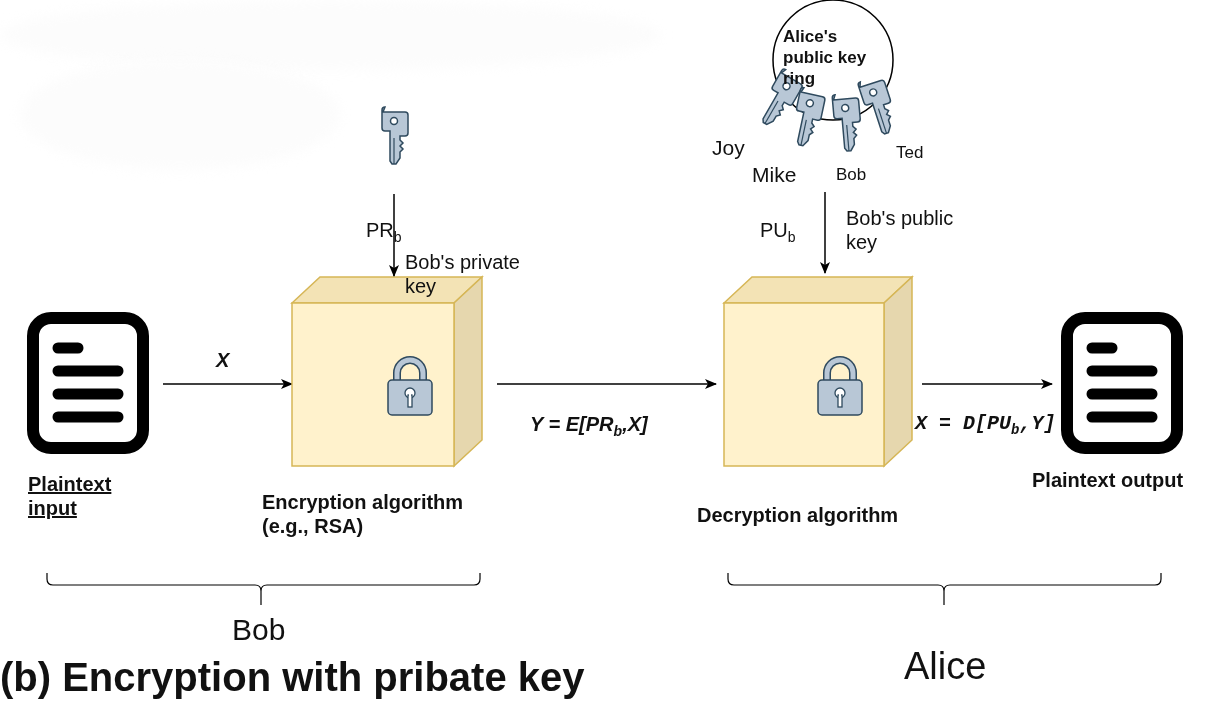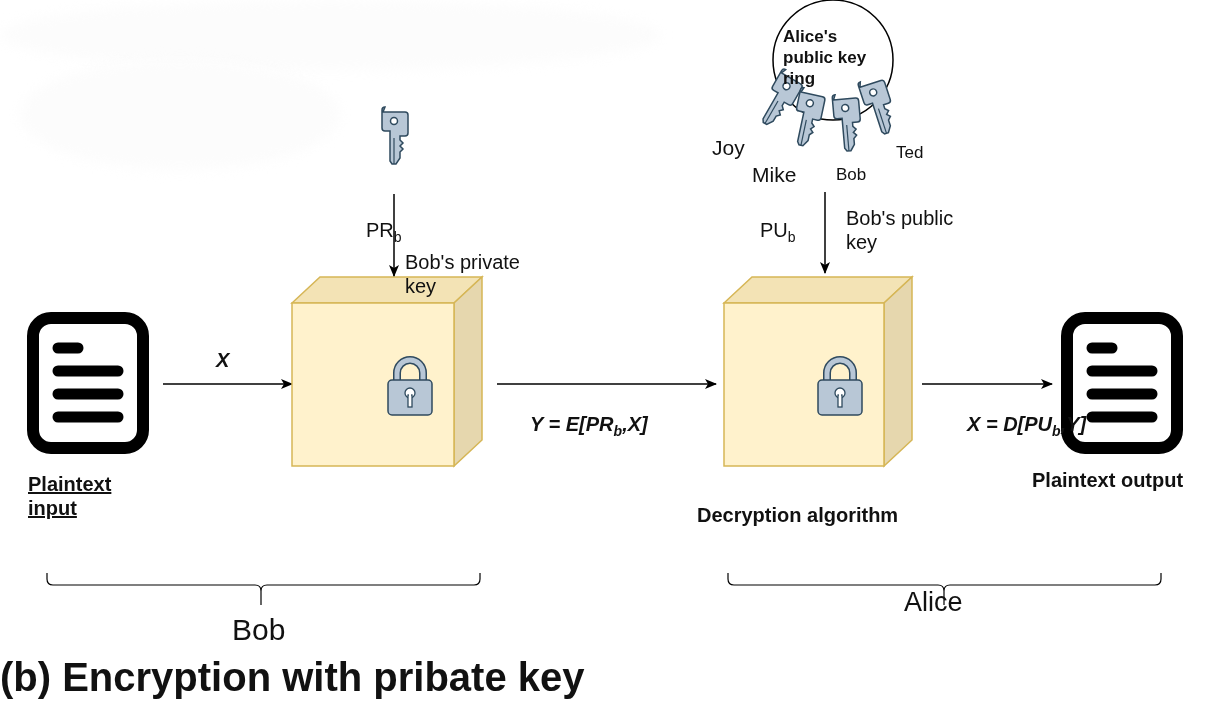--- a/index.html
+++ b/index.html
@@ -129,32 +129,34 @@
 </div>
 
 <div class="abs lbl ital" style="left:216px;top:348px;">X</div>
 
 <div class="abs lbl bold" style="left:28px;top:472px;width:120px;text-decoration:underline;">
   <div>Plaintext</div>
   <div>input</div>
 </div>
 
 <div class="abs lbl bold" style="left:262px;top:490px;width:250px;">
+  <div>Encryption algorithm</div>
+  <div>(e.g., RSA)</div>
 </div>
 
 <div class="abs lbl bold" style="left:528px;top:293px;width:150px;">
 </div>
 <div class="abs lbl ital" style="left:530px;top:412px;">
   <span>Y = E[PR</span><sub style="font-size:14px;">b</sub><span>,X]</span>
 </div>
 
 <div class="abs lbl bold" style="left:697px;top:503px;">Decryption algorithm</div>
 
-<div class="abs lbl ital" style="left:967px;top:412px;">
+<div class="abs lbl ital" style="left:915px;top:412px;font-family:Liberation Mono, monospace;">
   <span>X = D[PU</span><sub style="font-size:14px;">b</sub><span>,Y]</span>
 </div>
 
 <div class="abs lbl bold" style="left:1032px;top:468px;">Plaintext output</div>
 
 <div class="abs lbl" style="left:232px;top:612px;font-size:30px;line-height:36px;">Bob</div>
-<div class="abs lbl" style="left:904px;top:584px;font-size:27px;line-height:36px;">Alice</div>
+<div class="abs lbl" style="left:904px;top:648px;font-size:38px;line-height:36px;">Alice</div>
 
 <div class="abs lbl bold" style="left:0;top:654px;width:1219px;font-size:40px;line-height:46px;">(b) Encryption with pribate key</div>
 
 </body></html>

